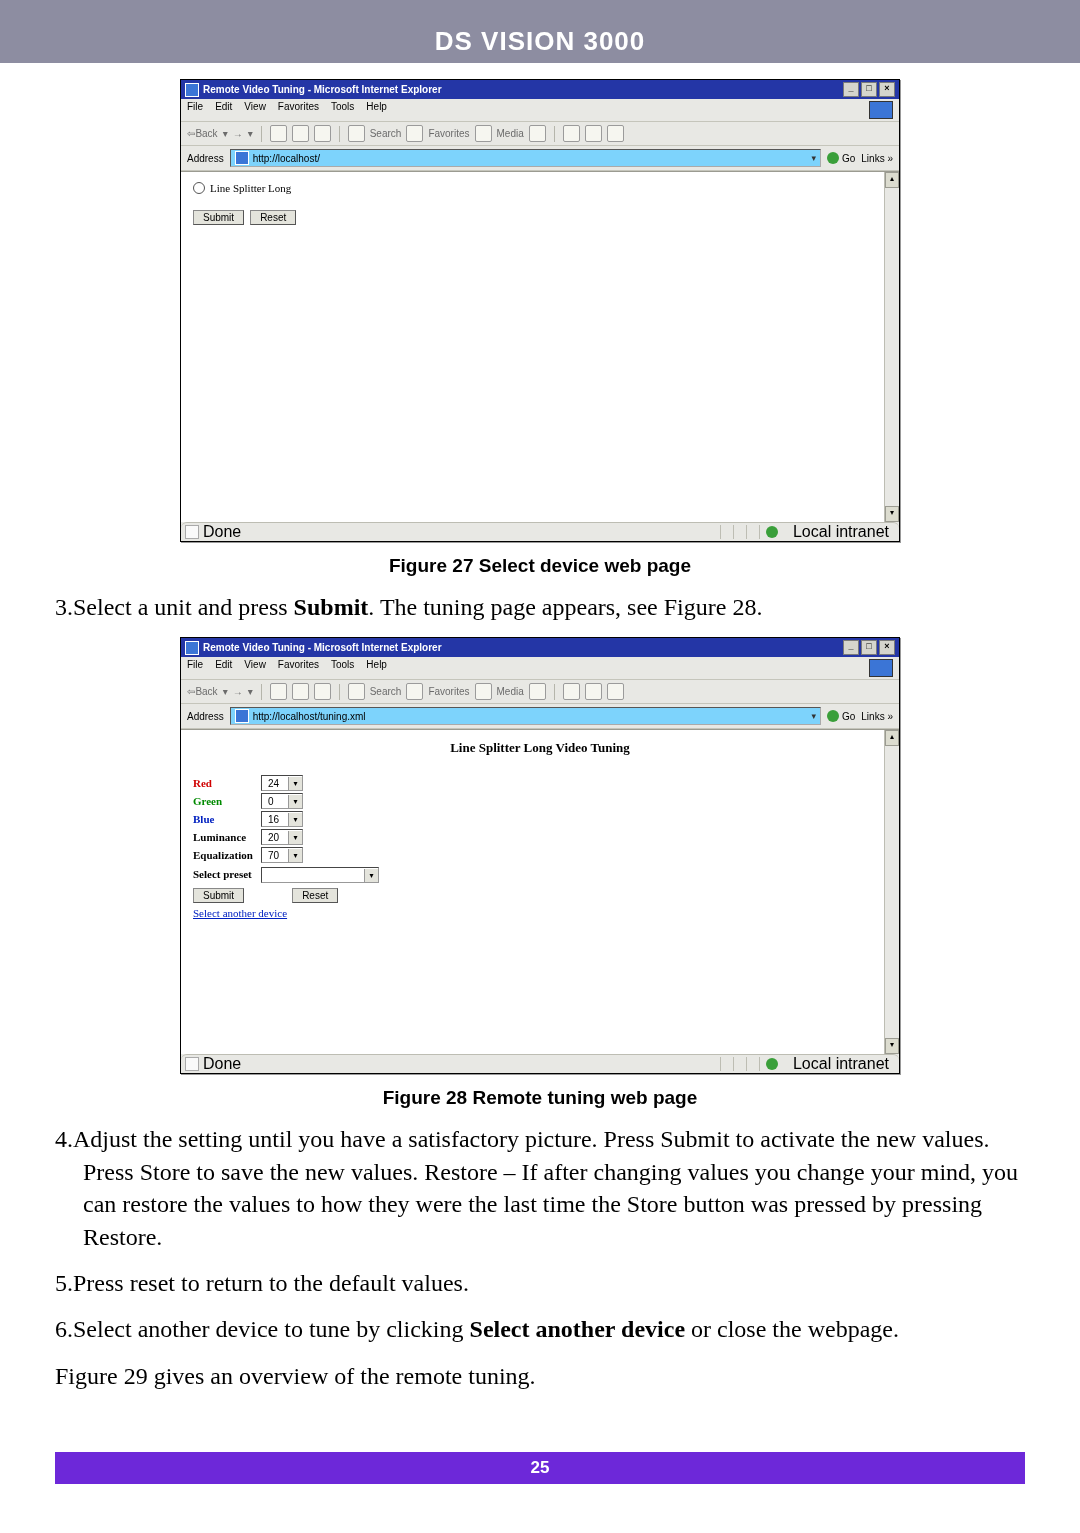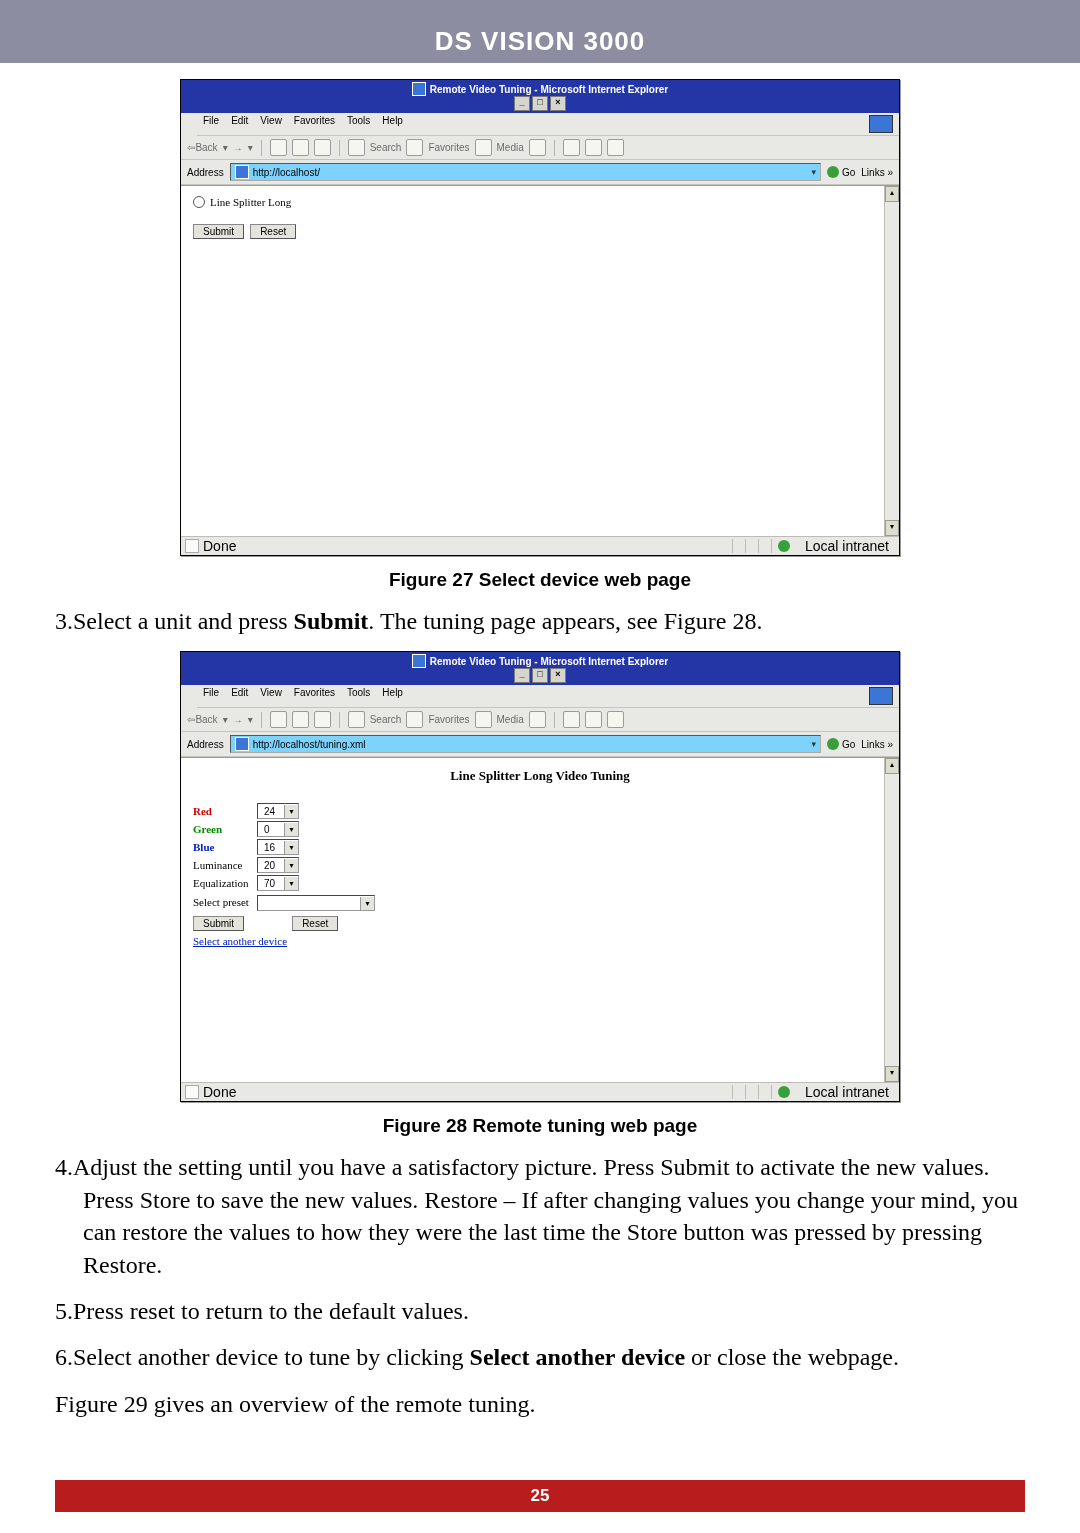--- a/index.html
+++ b/index.html
@@ -51,21 +51,20 @@
   }
   .browser .titlebar {
     background: #2436a6;
     color: #fff;
     padding: 2px 4px;
     display: flex;
     align-items: center;
     justify-content: space-between;
     font-size: 10px;
     font-weight: bold;
-    flex-direction: column;
   }
   .browser .title-left {
     display: flex;
     align-items: center;
     gap: 4px;
   }
   .ie-icon {
     width: 12px; height: 12px;
     background: #3b75d6;
     border: 1px solid #fff;
@@ -84,21 +83,20 @@
     text-align: center;
     color: #000;
   }
   .menubar {
     background: #e8e8e4;
     padding: 2px 6px;
     border-bottom: 1px solid #c5c5bb;
     display: flex;
     gap: 12px;
     font-size: 10px;
-    margin-left: 16px;
   }
   .menubar .logo {
     margin-left: auto;
     width: 22px; height: 16px;
     background: #3b75d6;
     border: 1px solid #333;
   }
   .toolbar {
     background: #e8e8e4;
     padding: 3px 6px;
@@ -205,23 +203,24 @@
     font-size: 10px;
     font-family: Tahoma, Arial, sans-serif;
     padding: 1px 9px;
     color: #000;
   }
   .statusbar {
     background: #e8e8e4;
     border-top: 1px solid #bdbdb3;
     display: flex;
     align-items: center;
-    font-size: 14px;
+    font-size: 16px;
     height: 18px;
     padding: 0 4px;
+    border-radius: 6px;
   }
   .statusbar .sleft {
     display: flex; align-items: center; gap: 4px; flex: 1;
   }
   .statusbar .pane {
     border-left: 1px solid #bdbdb3;
     height: 14px;
     padding: 0 6px;
     display: flex; align-items: center; gap: 15px;
   }
@@ -240,21 +239,21 @@
     font-family: "Times New Roman", serif;
     font-size: 11px;
   }
   table.tuning td {
     padding: 1px 8px 1px 0;
     vertical-align: middle;
   }
   .lab-red   { color: #d00000; font-weight: bold; }
   .lab-green { color: #008a00; font-weight: bold; }
   .lab-blue  { color: #0020c0; font-weight: bold; }
-  .lab-plain { color: #000; font-weight: normal; }
+  .lab-plain { color: #000; font-weight: bold; }
   .mini-select {
     display: inline-flex; align-items: center;
     border: 1px inset #999; background: #fff;
     font-size: 10px; font-family: Tahoma, sans-serif;
     height: 14px;
   }
   .mini-select .val { padding: 0 6px; min-width: 14px; }
   .mini-select.wide .val { min-width: 90px; }
   .mini-select .arr {
     width: 13px; height: 13px;
@@ -276,21 +275,21 @@
     text-indent: -28px;
   }
   p.plain {
     font-size: 24px;
     line-height: 1.35;
     margin: 14px 0;
   }
   .strong { font-weight: bold; }
 
   .page-footer {
-    background: #b91c1c;
+    background: #6d28d9;
     color: #fff;
     text-align: center;
     font-family: Arial, sans-serif;
     font-weight: bold;
     font-size: 17px;
     padding: 6px 0;
     margin: 6px 55px 30px 55px;
   }
 </style>
 </head>

